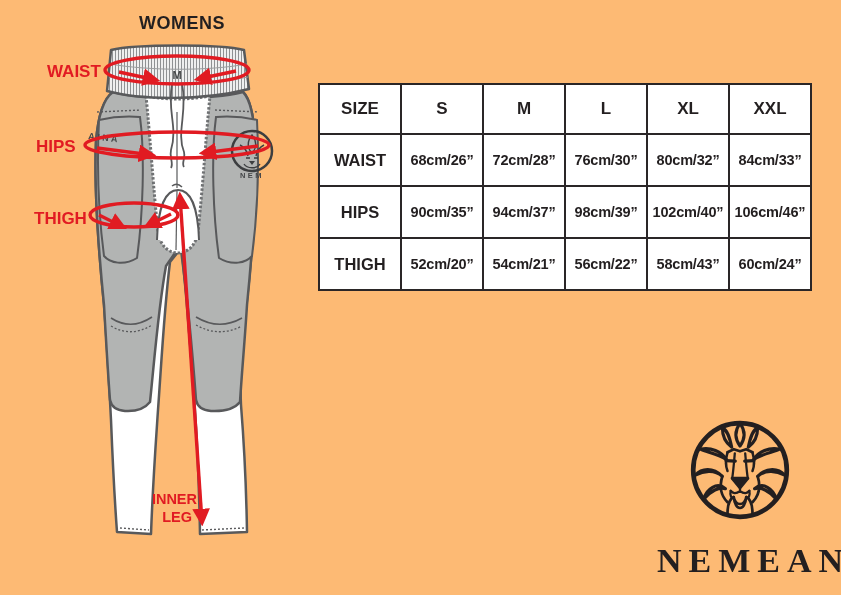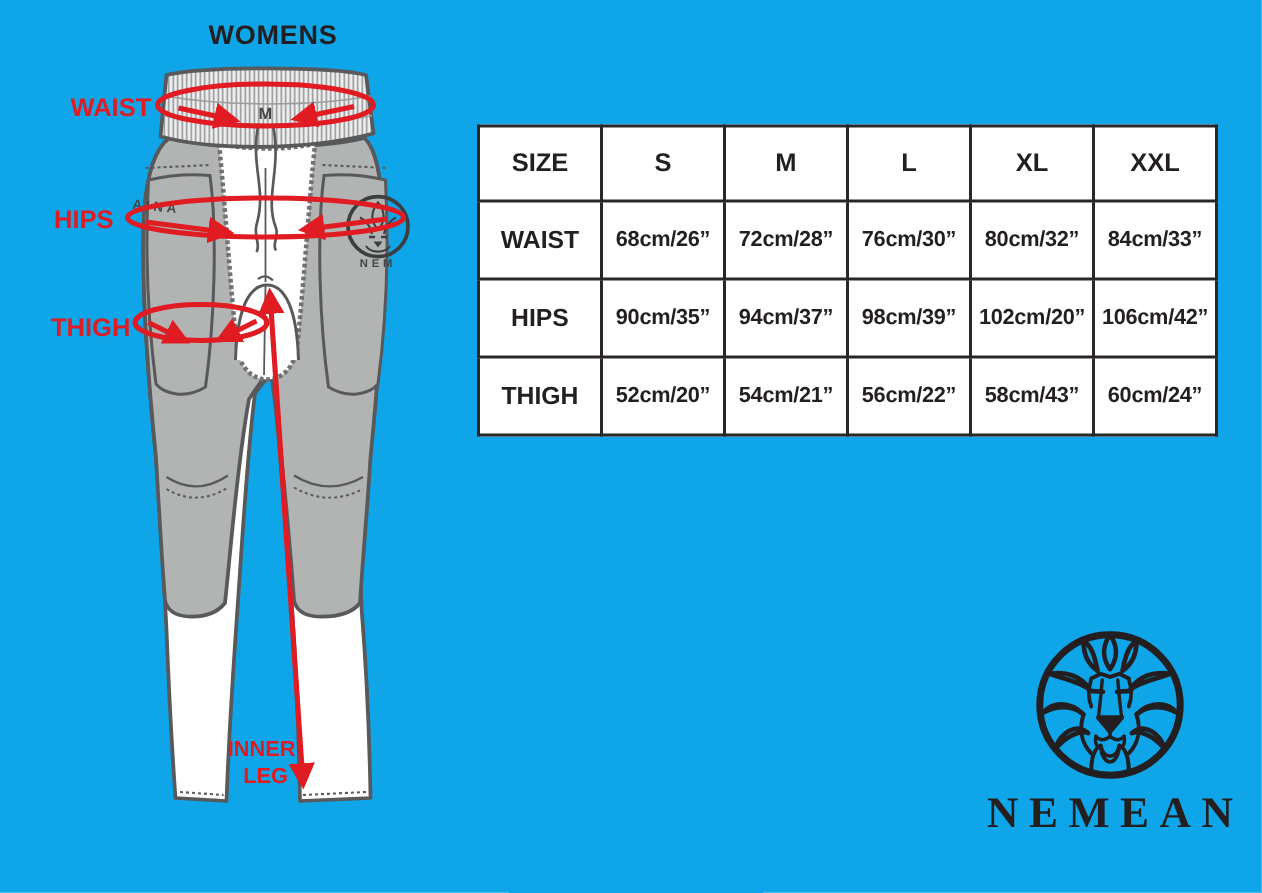--- a/index.html
+++ b/index.html
@@ -1,37 +1,37 @@
 <!DOCTYPE html>
 <html><head>
 <meta charset="utf-8">
 <style>
   html,body{margin:0;padding:0;}
   body{font-family:"Liberation Sans",sans-serif;background:#ffffff;}
-  #canvas{position:relative;width:841px;height:595px;background:#0ea5e9;overflow:hidden;}
+  #canvas{position:relative;width:841px;height:595px;background:#fdba74;overflow:hidden;}
 
   
   .size-table-wrap{position:absolute;left:318px;top:83px;}
   table.size-table{border-collapse:collapse;table-layout:fixed;background:#ffffff;}
   table.size-table td,table.size-table th{
     border:2.5px solid #2a2627;
     text-align:center;vertical-align:middle;
     color:#231f20;background:#ffffff;
     padding:0 2px;
   }
   table.size-table th{width:76px;height:48px;font-size:17px;font-weight:600;}
   table.size-table td{height:50px;font-size:14.5px;font-weight:700;letter-spacing:-0.2px;}
   table.size-table td.row-label{font-size:16.5px;font-weight:600;letter-spacing:0;line-height:1.15;}
 
   
   .brand{position:absolute;left:650px;top:418px;width:180px;text-align:center;color:#231f20;}
   .brand .lion{display:block;margin:0 auto;}
   .brand-name{
     font-family:"Liberation Serif",serif;font-weight:bold;
-    font-size:29px;letter-spacing:7px;margin-top:4px;
+    font-size:34px;letter-spacing:7px;margin-top:20px;
     padding-left:7px; 
     white-space:nowrap;
   }
   .brand-sub{
     font-family:"Liberation Sans",sans-serif;
     font-size:12.5px;letter-spacing:5.5px;font-weight:500;margin-top:3px;
     padding-left:5px;white-space:nowrap;color:#2a2627;
   }
 
   
@@ -190,22 +190,22 @@
           <td>72cm/28”</td>
           <td>76cm/30”</td>
           <td>80cm/32”</td>
           <td>84cm/33”</td>
         </tr>
         <tr>
           <td class="row-label">HIPS</td>
           <td>90cm/35”</td>
           <td>94cm/37”</td>
           <td>98cm/39”</td>
-          <td>102cm/20”</td>
-          <td>106cm/42”</td>
+          <td>102cm/40”</td>
+          <td>106cm/46”</td>
         </tr>
         <tr>
           <td class="row-label">THIGH</td>
           <td>52cm/20”</td>
           <td>54cm/21”</td>
           <td>56cm/22”</td>
           <td>58cm/43”</td>
           <td>60cm/24”</td>
         </tr>
       </tbody>

